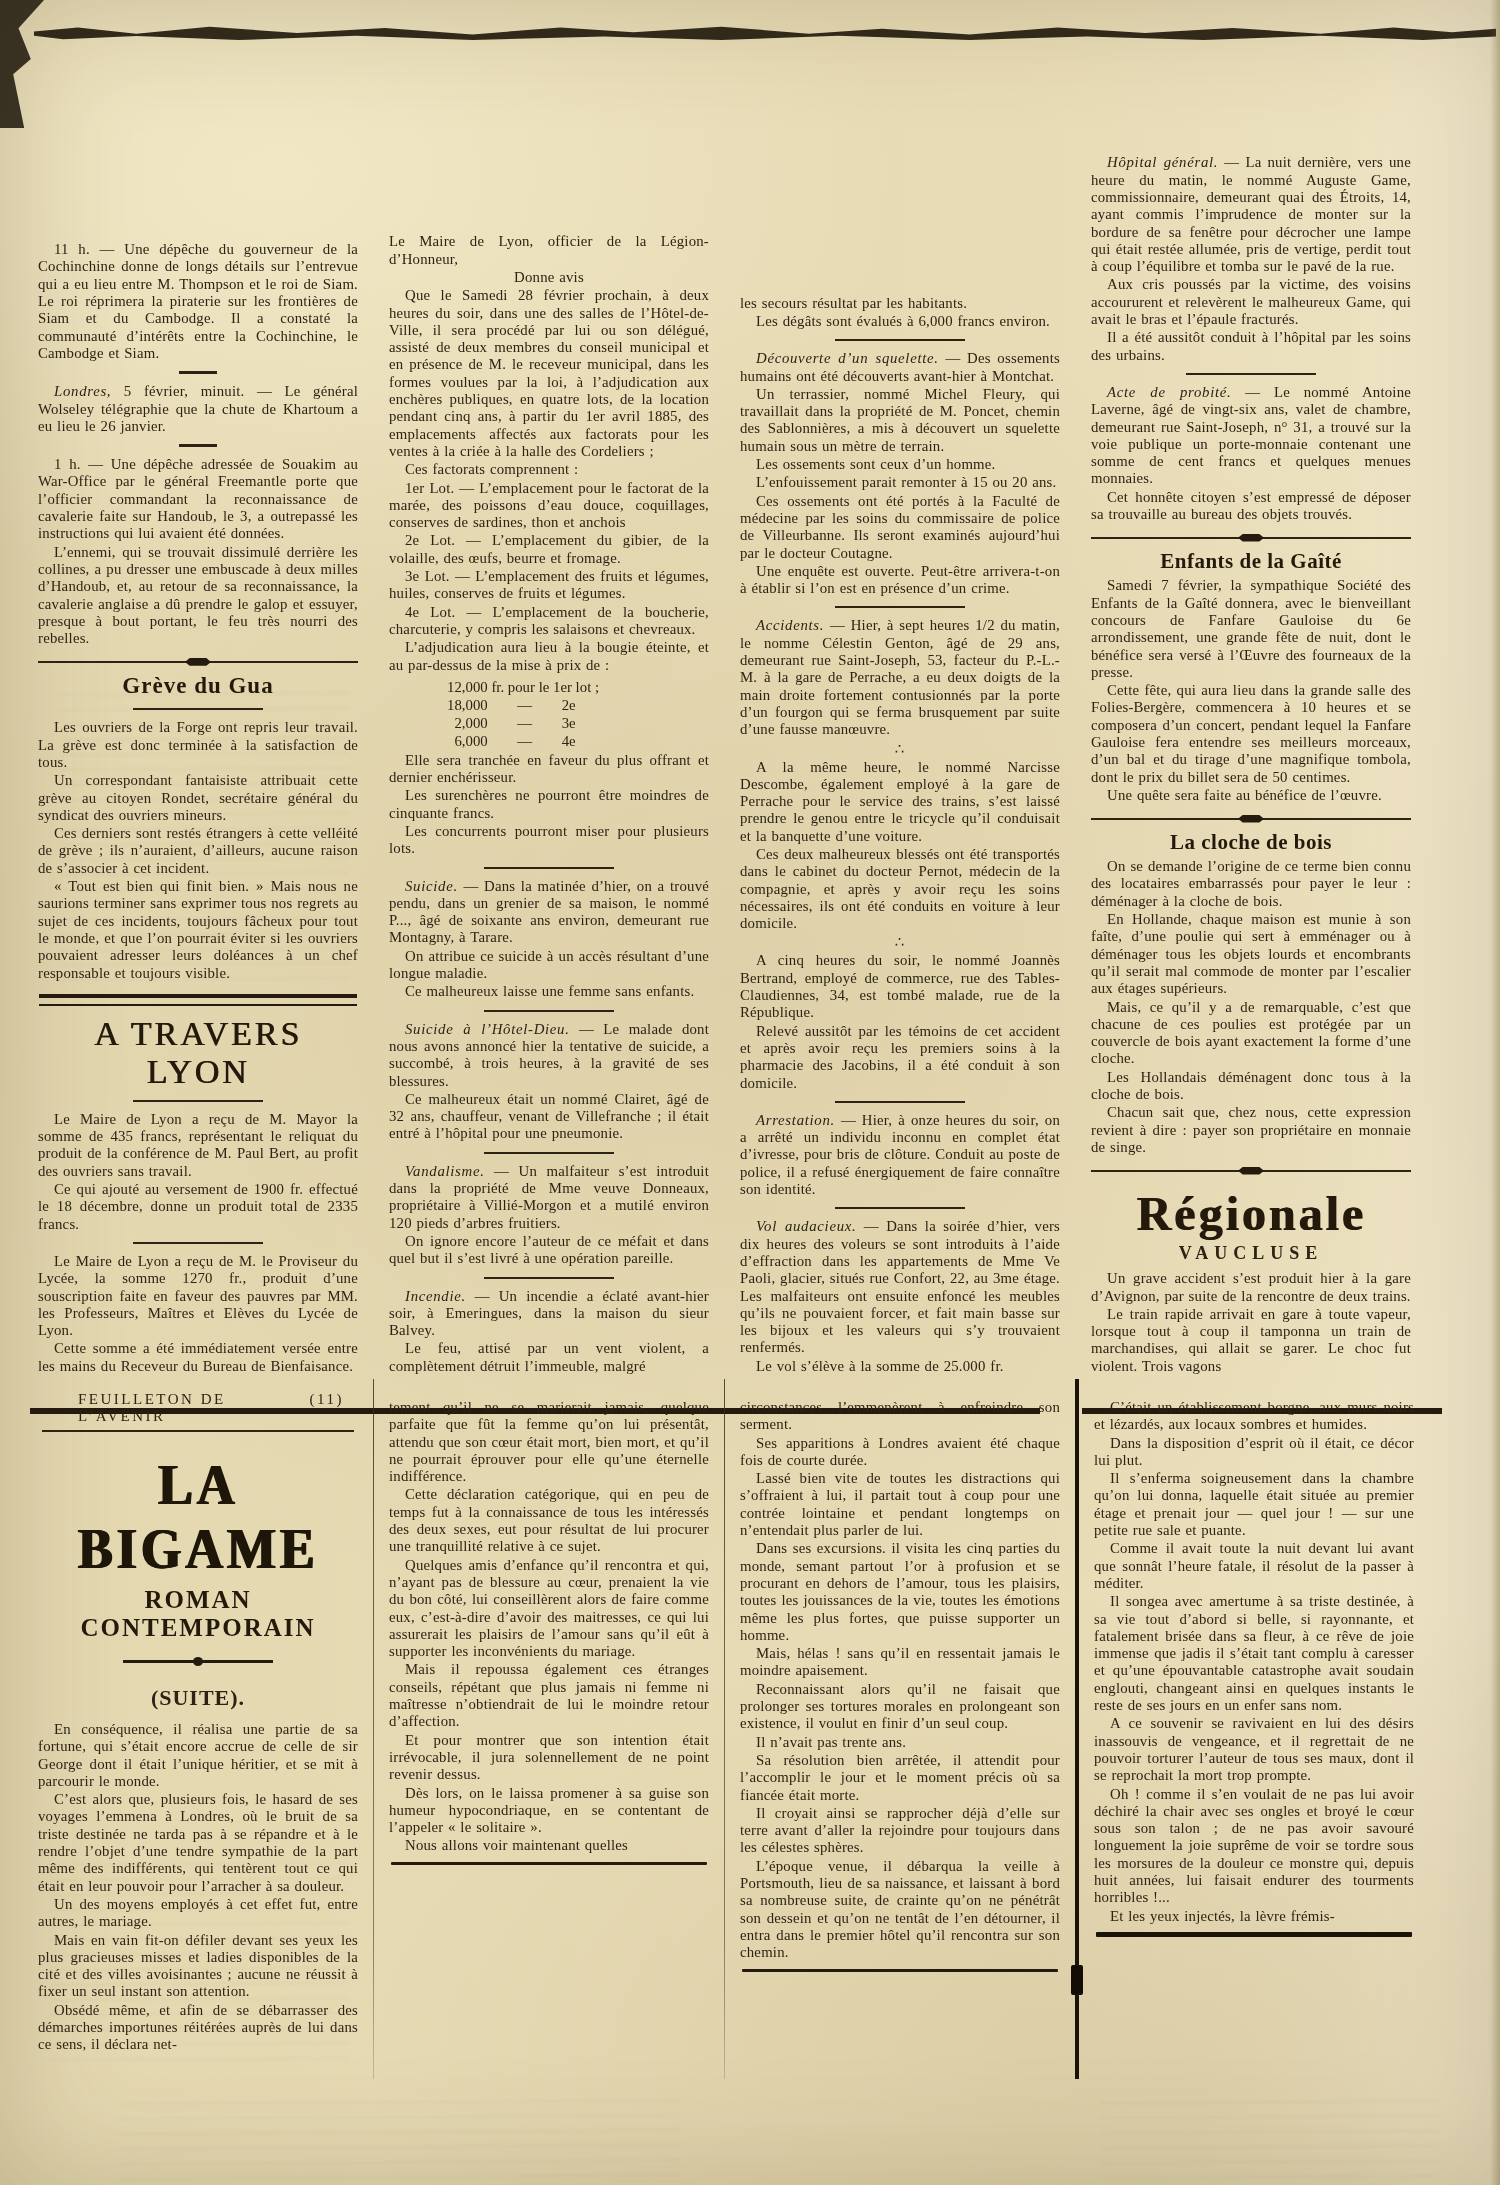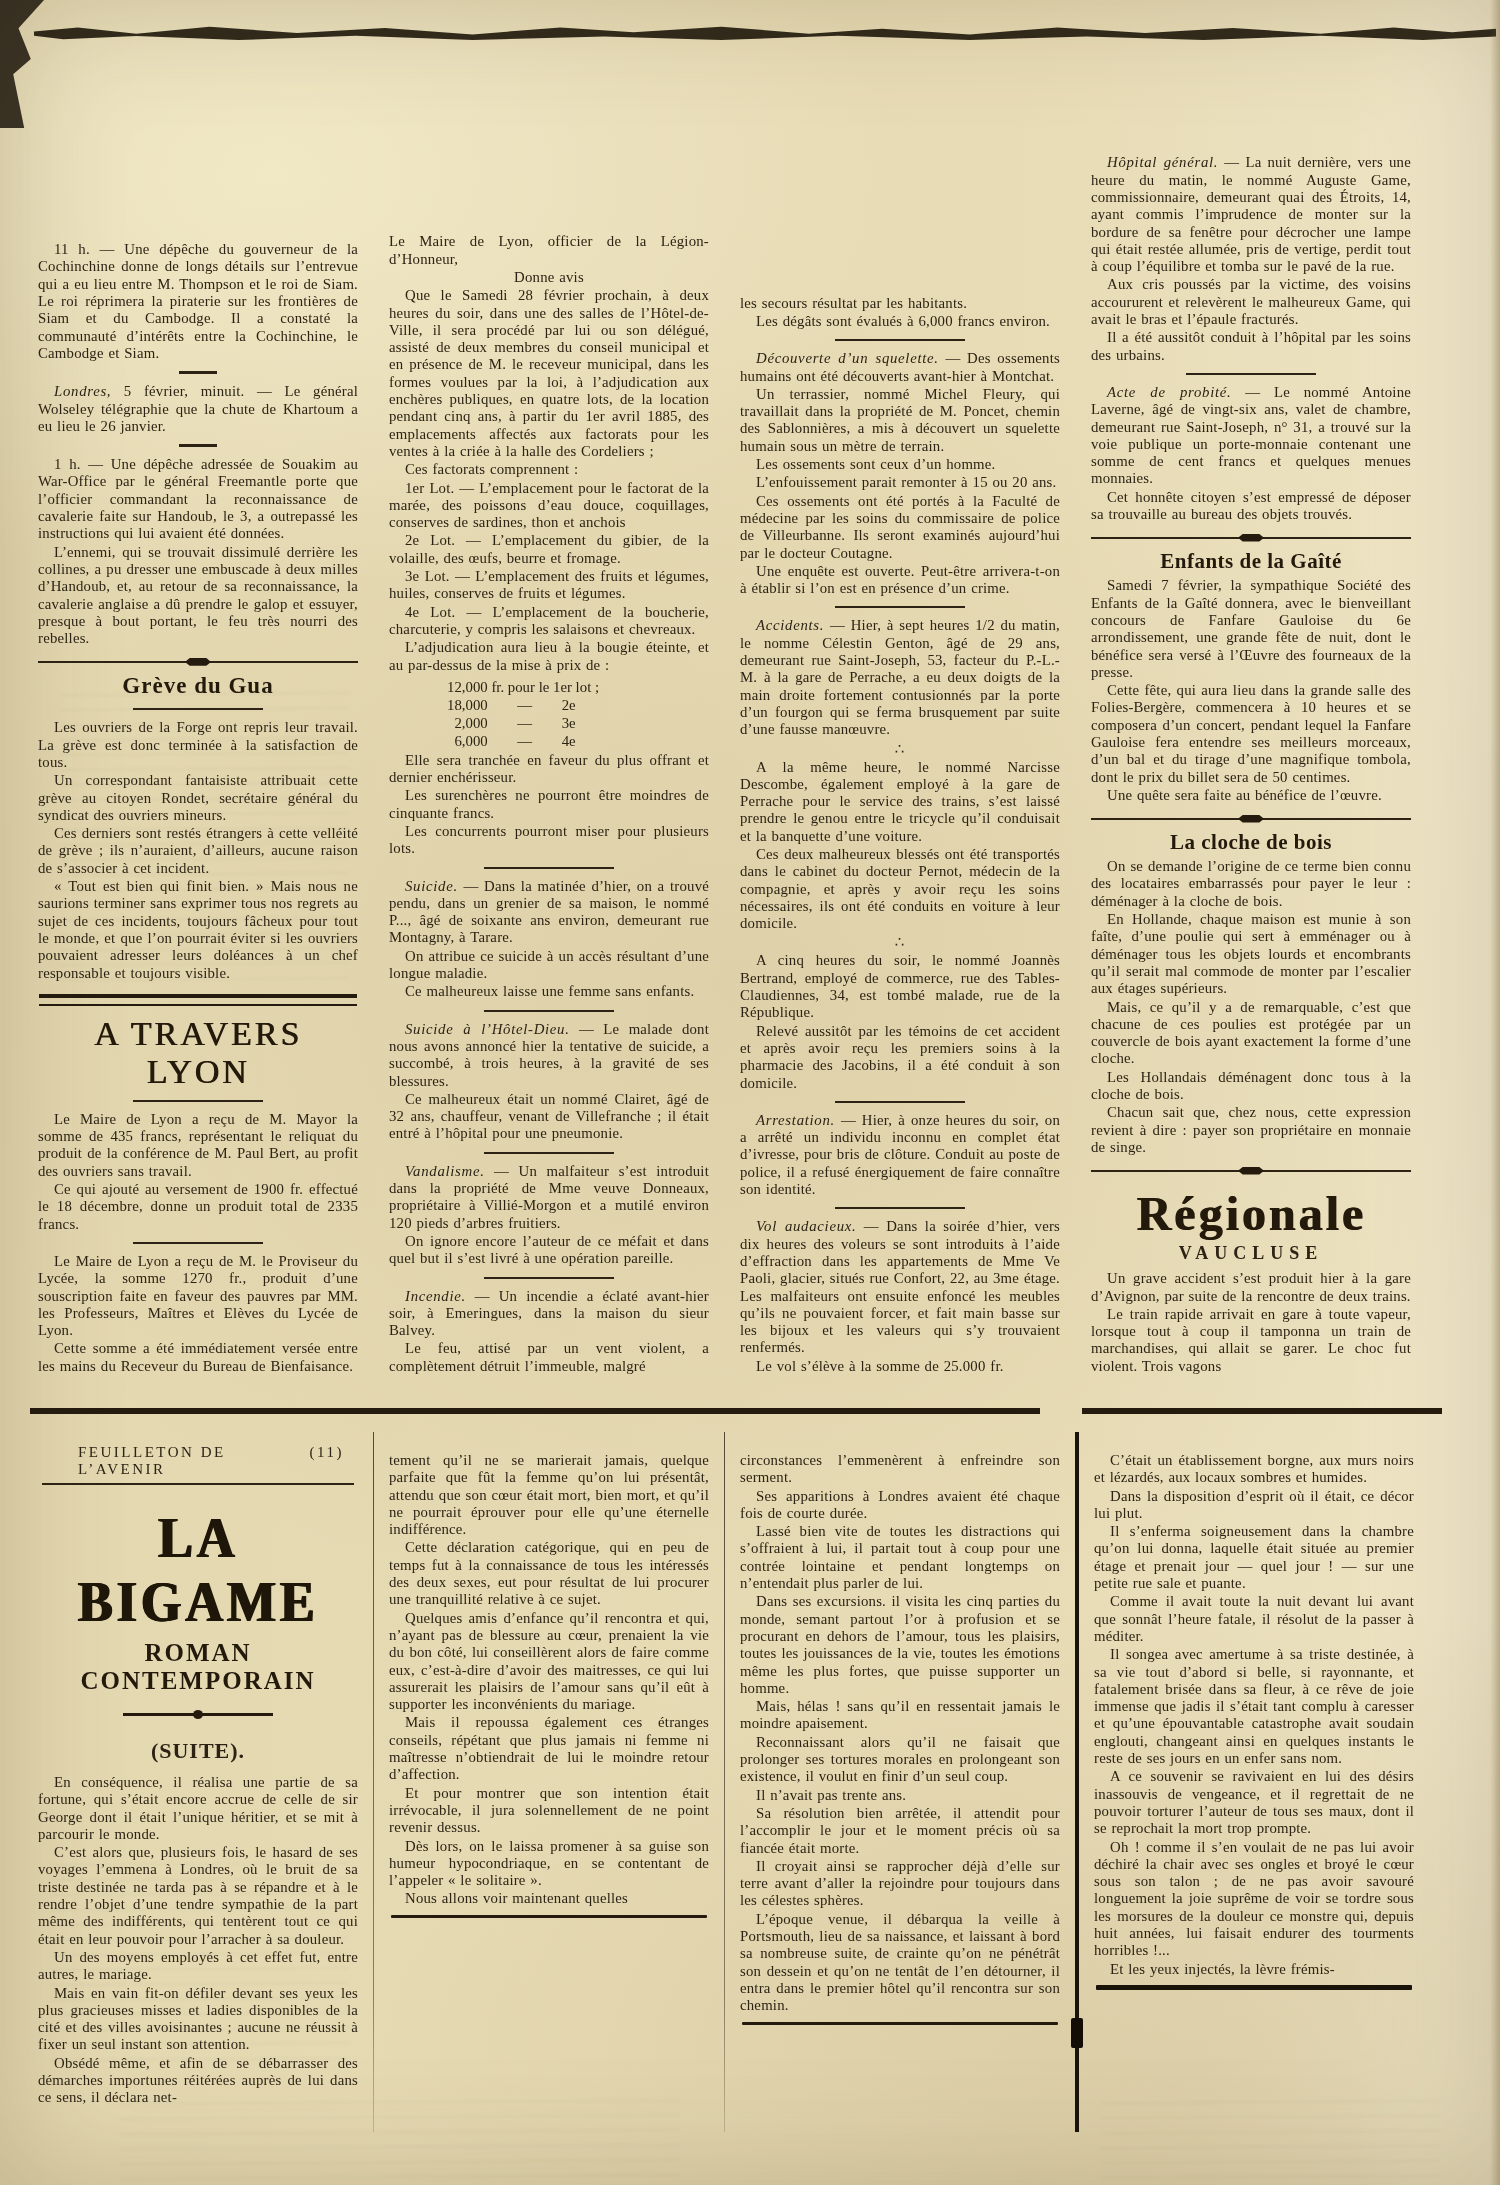--- a/index.html
+++ b/index.html
@@ -21,21 +21,21 @@
     clip-path:polygon(0 40%,3% 10%,7% 55%,12% 5%,18% 50%,24% 15%,30% 60%,36% 10%,41% 45%,47% 5%,53% 55%,58% 20%,64% 60%,70% 10%,76% 50%,82% 15%,88% 55%,93% 10%,97% 45%,100% 20%,100% 75%,95% 100%,88% 70%,80% 100%,72% 75%,64% 100%,55% 70%,47% 100%,39% 75%,30% 100%,22% 70%,14% 100%,7% 72%,2% 95%,0 70%);
     opacity:.92;
   }
   .torn-corner{
     position:absolute;top:0;left:0;width:44px;height:128px;background:#1c150a;
     clip-path:polygon(0 0,100% 0,42% 22%,70% 46%,30% 58%,55% 100%,0 100%);
     opacity:.85;
   }
   
   .top-grid{position:absolute;left:38px;top:42px;width:1408px;height:1334px;display:flex;align-items:flex-end;}
-  .feuil-grid{position:absolute;left:38px;top:1432px;width:1408px;height:700px;display:flex;align-items:stretch;}
+  .feuil-grid{position:absolute;left:38px;top:1379px;width:1408px;height:700px;display:flex;align-items:stretch;}
   .ncol,.fcol{flex:0 0 320px;overflow:hidden;padding-top:4px;}
   .fcol{padding-top:20px;}
   .fcol.first{padding-top:8px;}
   .vrule{flex:0 0 1px;background:linear-gradient(180deg,rgba(60,48,30,.85),rgba(60,48,30,.55) 80%,rgba(60,48,30,.2));margin:0 15px;}
   .vrule.heavy{flex-basis:4px;background:#1a130a;position:relative;}
   .vrule.heavy::after{content:"";position:absolute;left:-4px;top:586px;width:12px;height:30px;background:#130d06;border-radius:2px;}
   
   .para{margin:0 0 1px;font-size:14.8px;line-height:17.3px;text-align:justify;text-indent:16px;letter-spacing:.2px;word-spacing:.8px;hyphens:auto;}
   .para.ni{text-indent:0;}
   .para.c{text-align:center;text-indent:0;}

